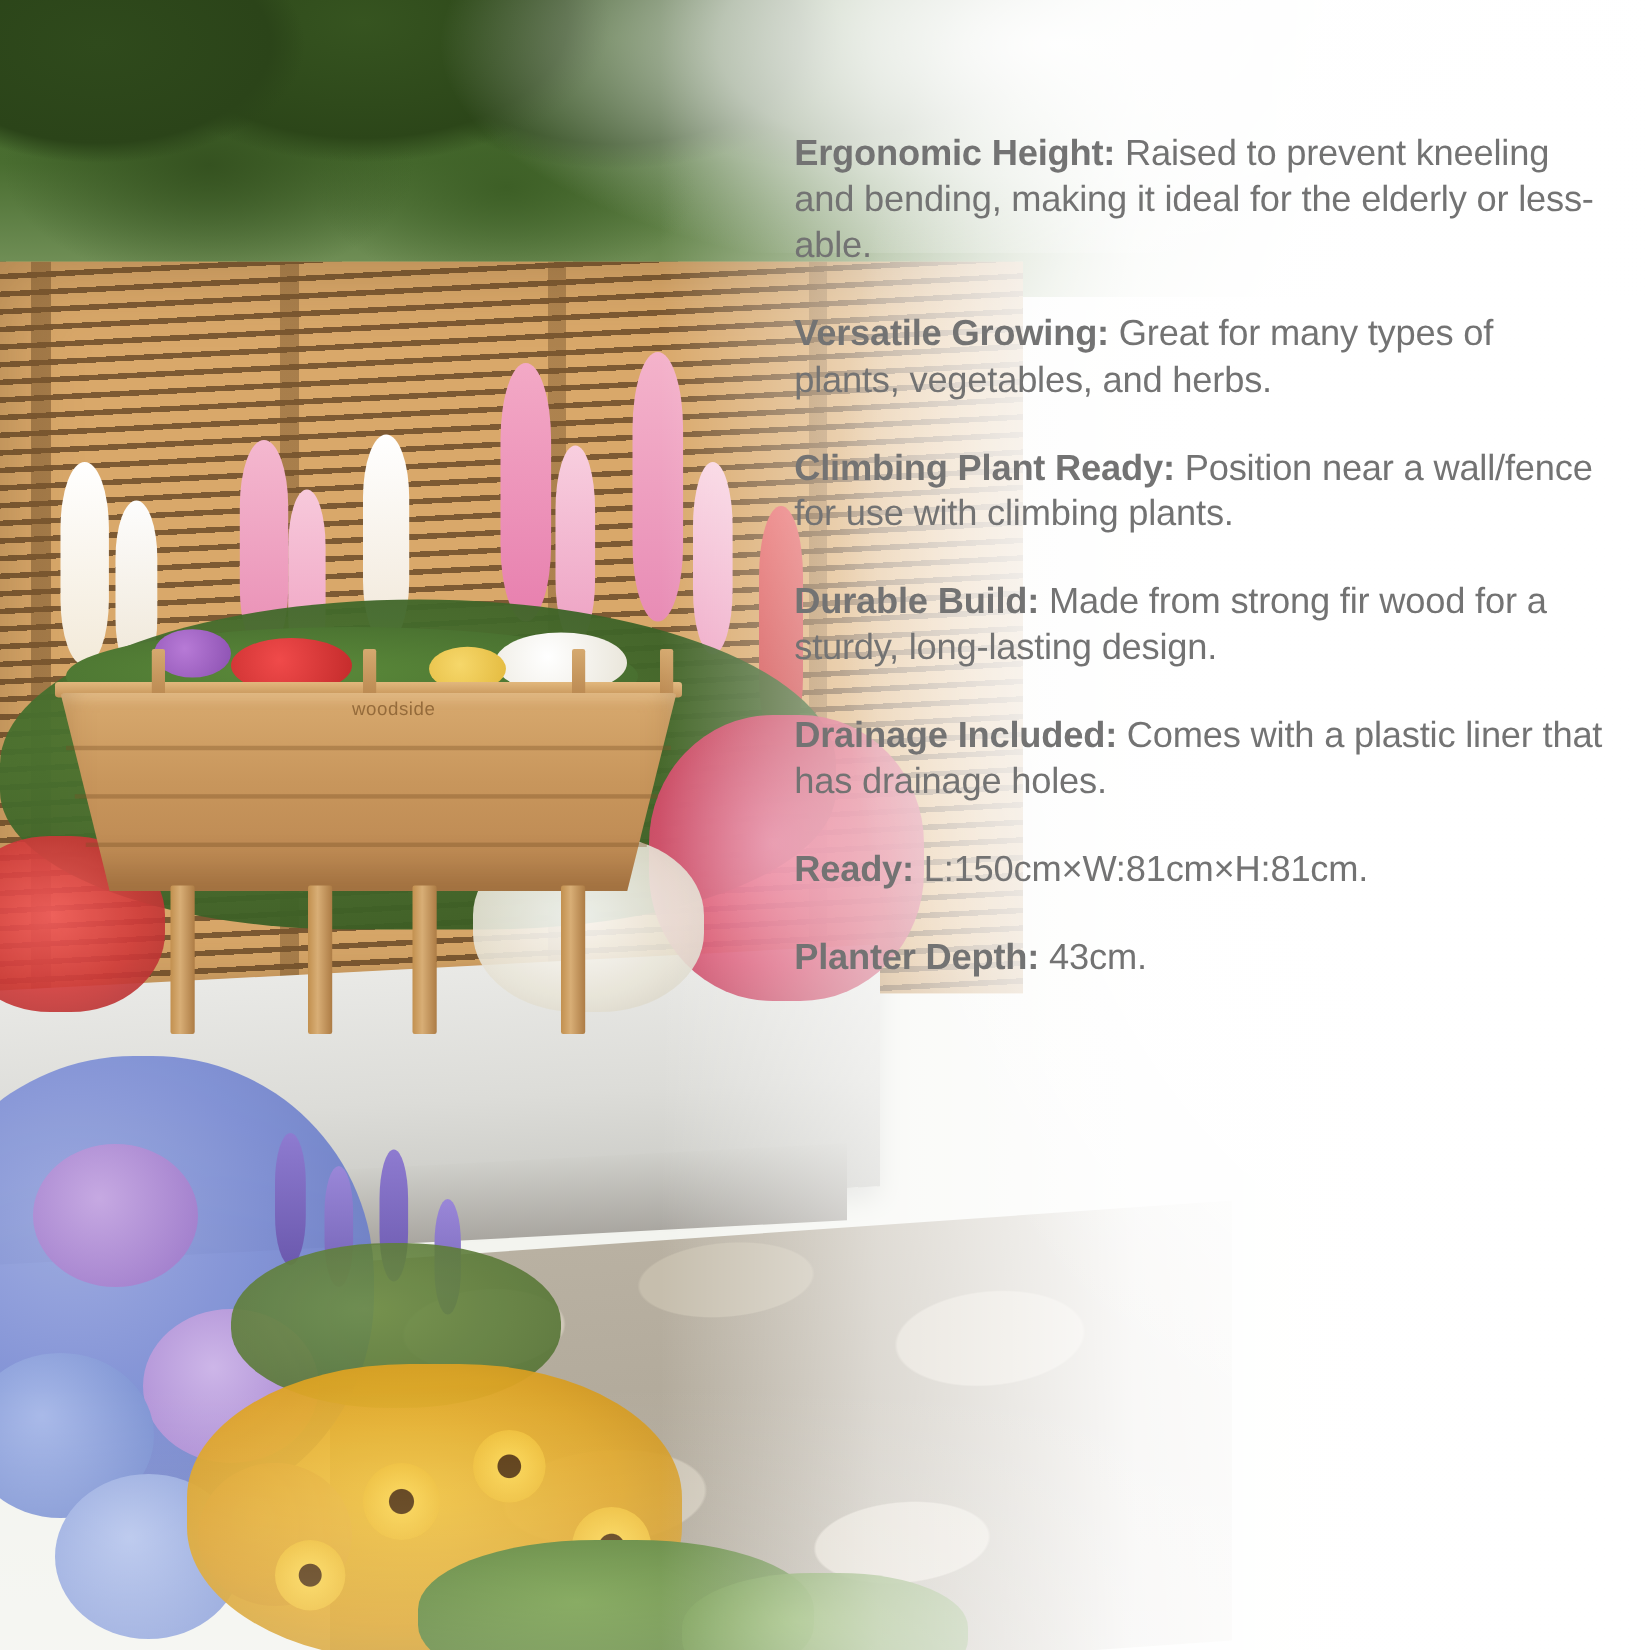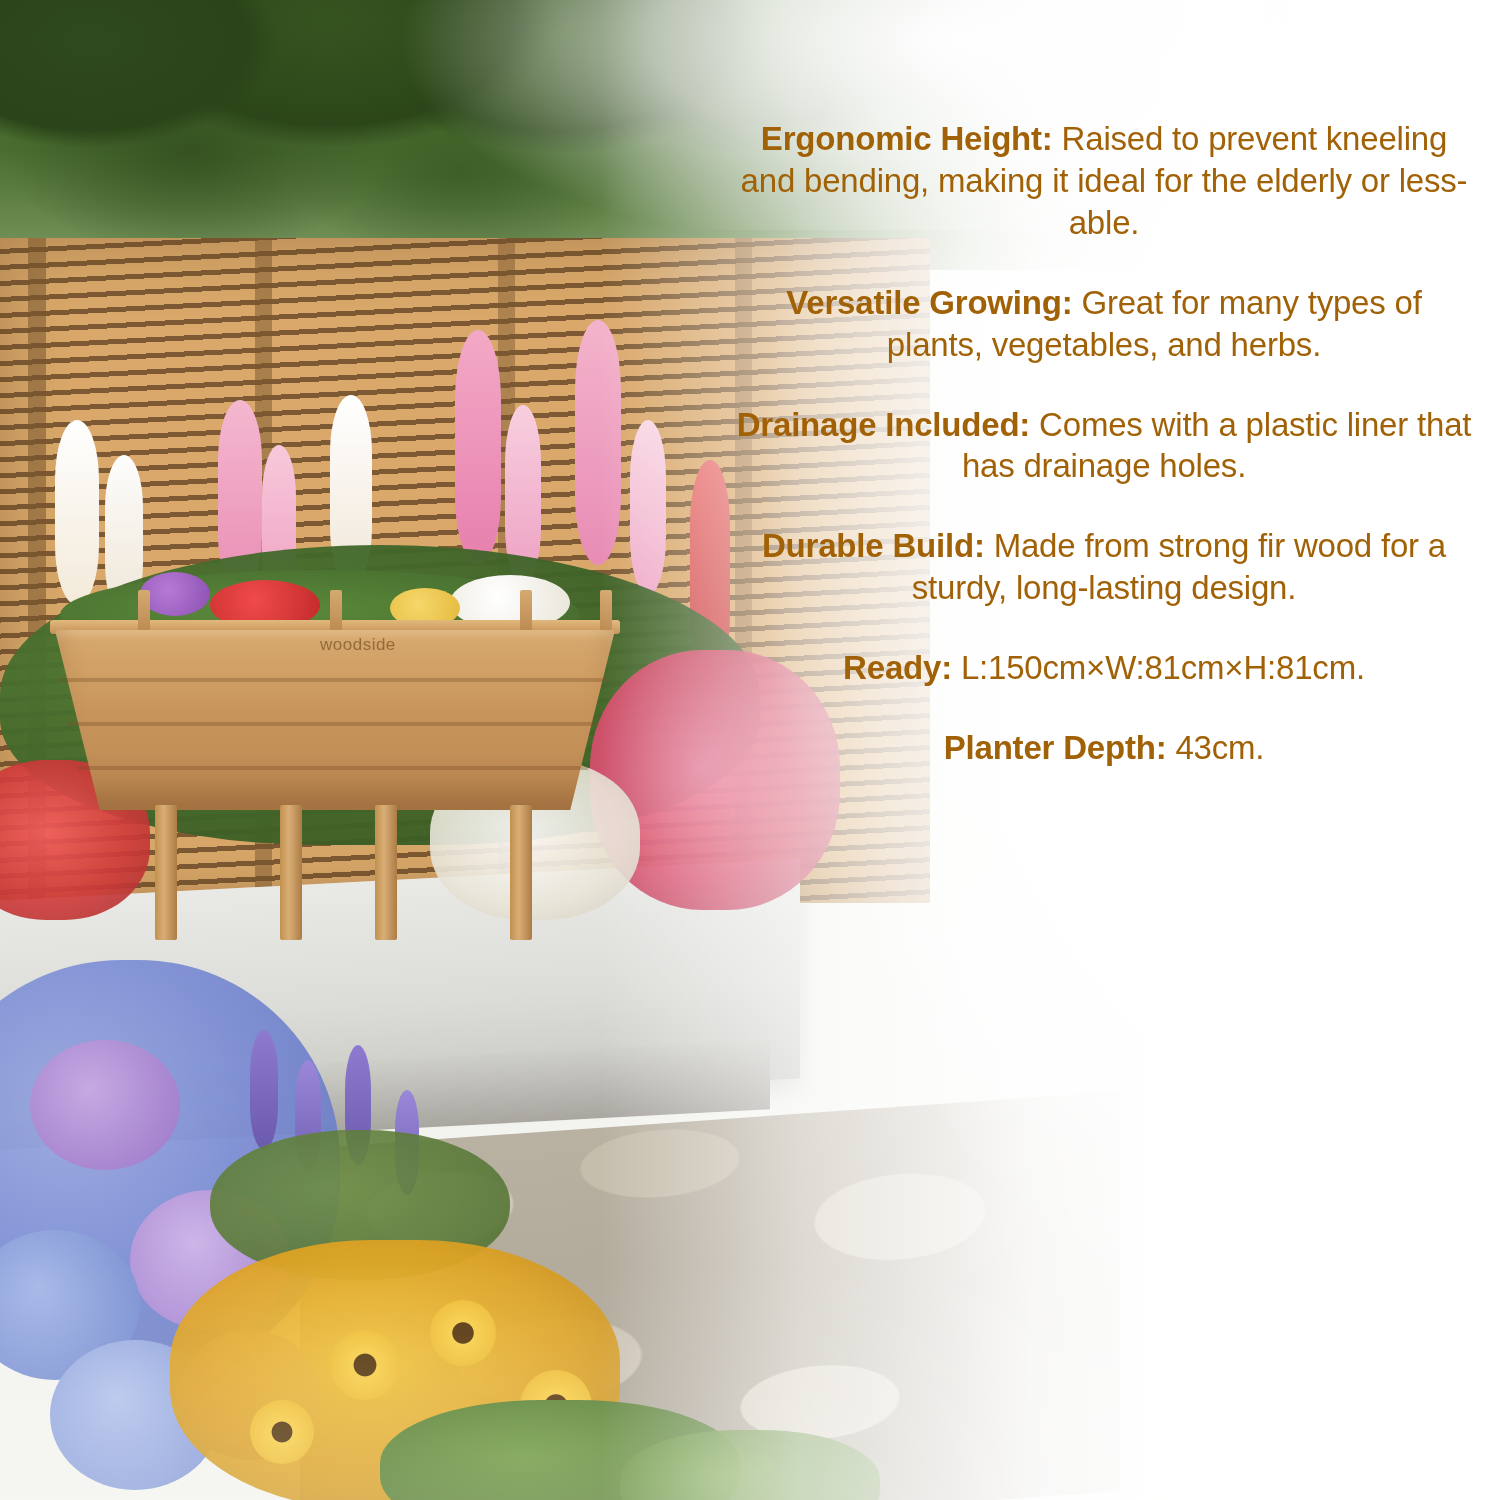--- a/index.html
+++ b/index.html
@@ -148,25 +148,24 @@
     pointer-events: none;
   }
   .top-wash {
     position: absolute; left: 400px; right: 0; top: 0; height: 230px;
     background: radial-gradient(ellipse 560px 220px at 560px 40px, rgba(255,255,255,0.96) 0%, rgba(255,255,255,0.6) 55%, rgba(255,255,255,0) 100%);
   }
 
   
   .features {
     position: absolute;
-    right: 26px;
+    right: 38px;
     top: 118px;
     width: 740px;
-    text-align: center;
-    color: #a16207;
+    color: #737373;
   }
   .feature {
     font-size: 33px;
     line-height: 1.27;
     margin: 0 0 38px 0;
     letter-spacing: -0.2px;
   }
   .feature:last-child { margin-bottom: 12px; }
   .feature .lbl { font-weight: bold; }
   .feature.f-size { margin-top: 6px; }
@@ -262,28 +261,31 @@
   <div class="features">
 
     <p class="feature">
       <span class="lbl">Ergonomic Height:</span><span> Raised to prevent kneeling and bending, making it ideal for the elderly or less-able.</span>
     </p>
 
     <p class="feature">
       <span class="lbl">Versatile Growing:</span><span> Great for many types of plants, vegetables, and herbs.</span>
     </p>
 
-
+    <p class="feature">
+      <span class="lbl">Climbing Plant Ready:</span><span> Position near a wall/fence for use with climbing plants.</span>
+    </p>
+
+
+    <p class="feature">
+      <span class="lbl">Durable Build:</span><span> Made from strong fir wood for a sturdy, long-lasting design.</span>
+    </p>
 
     <p class="feature">
       <span class="lbl">Drainage Included:</span><span> Comes with a plastic liner that has drainage holes.</span>
-    </p>
-
-    <p class="feature">
-      <span class="lbl">Durable Build:</span><span> Made from strong fir wood for a sturdy, long-lasting design.</span>
     </p>
 
 
     <p class="feature f-size">
       <span class="lbl">Ready:</span><span> L:150cm×W:81cm×H:81cm.</span>
     </p>
 
     <p class="feature">
       <span class="lbl">Planter Depth:</span><span> 43cm.</span>
     </p>

